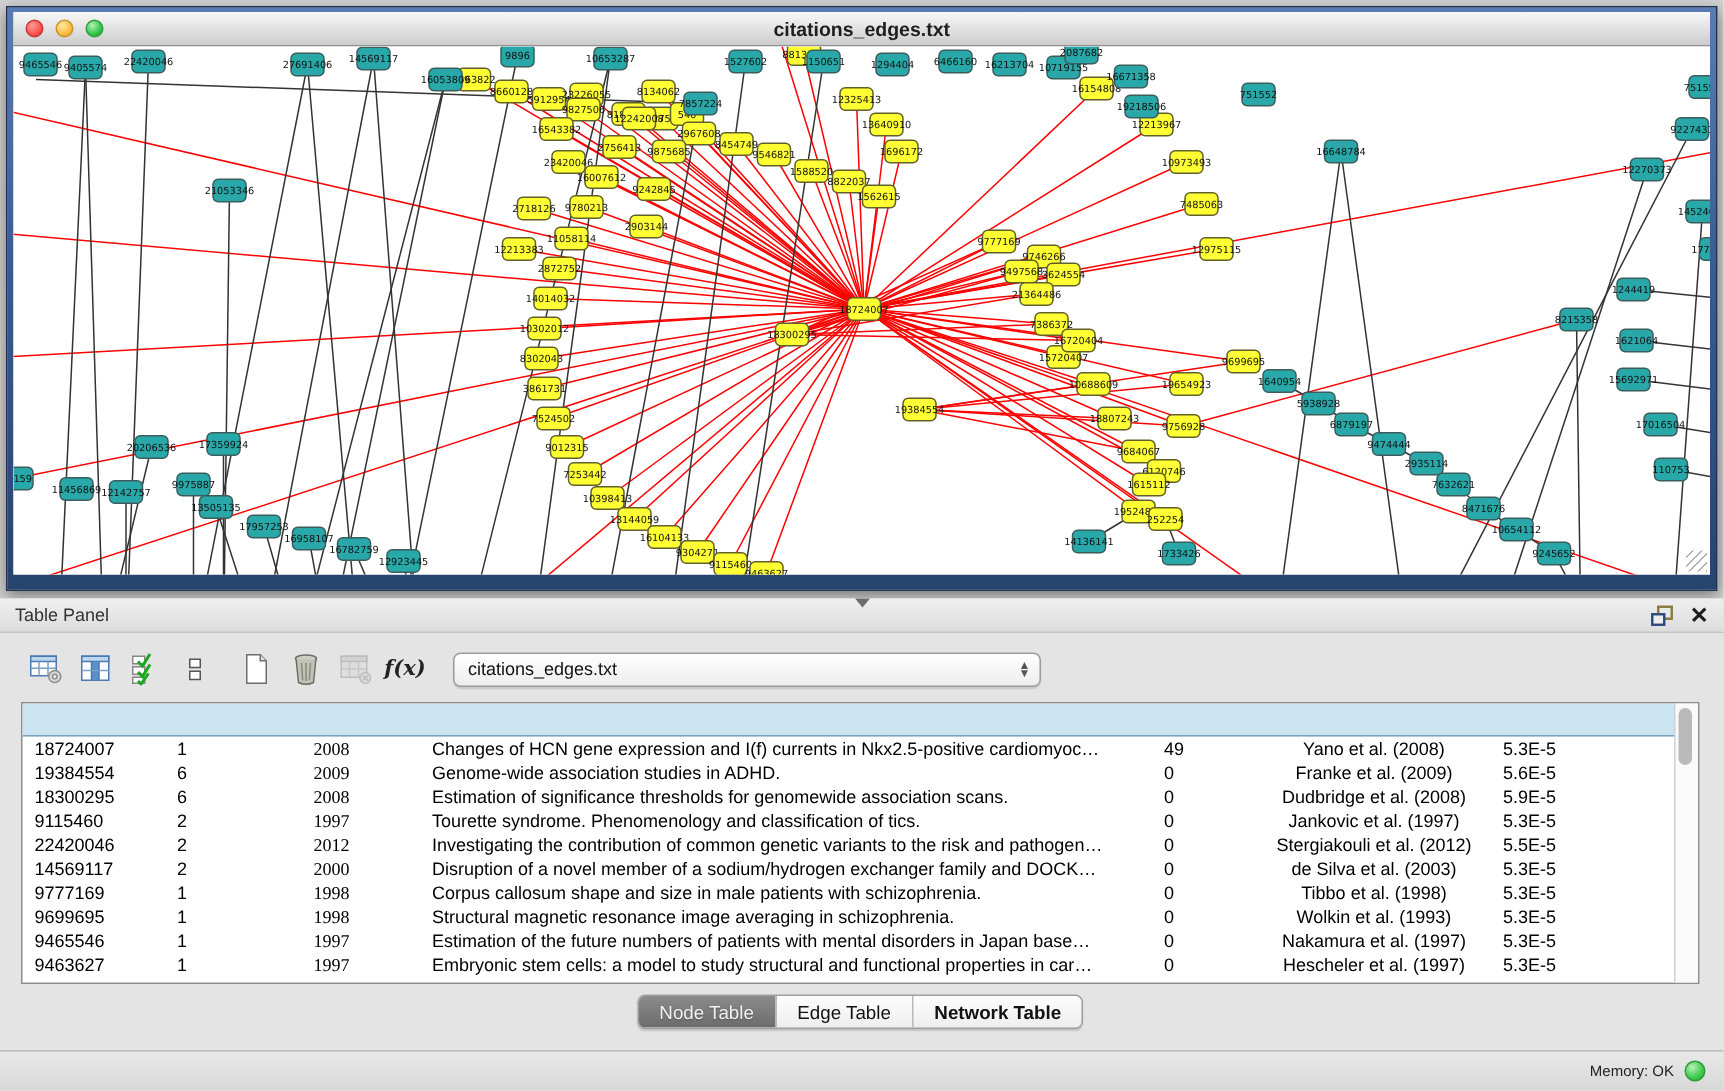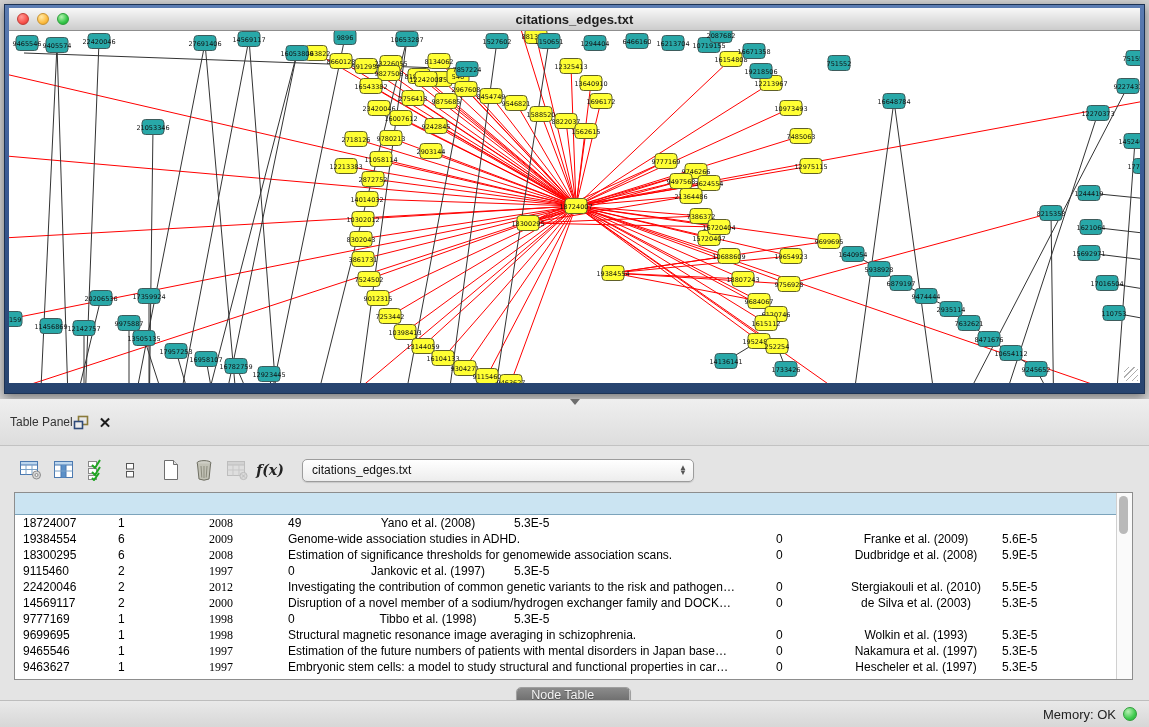--- a/index.html
+++ b/index.html
@@ -20,21 +20,21 @@
   .light.green{background:radial-gradient(circle at 35% 30%,#b5f2b0,#35c649 60%,#1f9e33);border:1px solid #2c9e3a;}
   .win-title{position:absolute;left:0;right:0;text-align:center;font-size:13px;font-weight:bold;color:#1e1e1e;}
   .net-canvas-wrap{flex:1;position:relative;background:#ffffff;overflow:hidden;}
   .net-canvas-wrap svg{display:block;}
   .resize-grip{position:absolute;right:2px;bottom:2px;width:14px;height:14px;
     background:repeating-linear-gradient(135deg,transparent 0 3px,#9a9a9a 3px 4px);opacity:.8;}
 
   
   .table-panel{position:absolute;left:0;top:399px;width:1149px;height:301px;background:#e4e4e4;}
   .tp-header{position:relative;height:22px;background:linear-gradient(#efefef,#dddddd);border-bottom:1px solid #c2c2c2;
-    display:flex;align-items:center;justify-content:flex-start;padding:12px 10px;}
+    display:flex;align-items:center;justify-content:space-between;padding:0 10px;}
   .tp-title{font-size:12px;color:#333;}
   .tp-header-icons{display:flex;align-items:center;gap:10px;}
   .tp-grip{position:absolute;left:50%;top:0;margin-left:-5px;width:0;height:0;
     border-left:5px solid transparent;border-right:5px solid transparent;border-top:6px solid #6e6e6e;}
   .close-x{font-size:15px;font-weight:bold;color:#1c1c1c;line-height:1;cursor:default;}
   .tp-body{padding:6px 16px 0 14px;}
 
   .toolbar{display:flex;align-items:center;height:32px;margin:2px 0 6px 2px;}
   .tb-btn{width:30px;height:28px;display:flex;align-items:center;justify-content:center;margin-right:3px;}
   .tb-btn.disabled{opacity:.45;}
@@ -54,29 +54,29 @@
   .sort-tri{color:#1f6fb5;font-size:11px;margin-right:4px;}
   .tr{display:flex;height:16px;align-items:center;}
   .td{box-sizing:border-box;font-size:12px;color:#000;padding:0 4px 0 8px;overflow:hidden;white-space:nowrap;}
   .td.center{text-align:center;padding-left:4px;}
   .c0{width:95px;} .c1{width:91px;justify-content:center;} .c2{width:79px;font-family:Liberation Serif, serif;} .c3{width:488px;} .c4{width:70px;} .c5{width:156px;} .c6{flex:1;}
   .vscroll{flex:0 0 15px;background:#fafafa;border-left:1px solid #d0d0d0;position:relative;}
   .vthumb{position:absolute;left:2px;top:3px;width:9px;height:38px;border-radius:5px;background:#b9b9b9;}
 
   .tabs-row{display:flex;justify-content:center;margin-top:7px;}
   .seg{display:flex;height:21px;border:1px solid #9f9f9f;border-radius:5px;overflow:hidden;
-    background:linear-gradient(#fdfdfd,#eeeeee);box-shadow:0 1px 1px rgba(0,0,0,.15);flex-direction:column;}
+    background:linear-gradient(#fdfdfd,#eeeeee);box-shadow:0 1px 1px rgba(0,0,0,.15);}
   .seg-btn{display:flex;align-items:center;padding:0 14px;font-size:12.5px;color:#111;border-right:1px solid #b9b9b9;}
   .seg-btn:last-child{border-right:none;font-weight:bold;}
   .seg-btn.selected{background:linear-gradient(#8b8b8b,#6c6c6c);color:#f2f2f2;text-shadow:0 1px 1px rgba(0,0,0,.35);}
 
   
   .status-bar{position:absolute;left:0;bottom:0;width:1149px;height:27px;background:linear-gradient(#e9e9e9,#d7d7d7);
     border-top:1px solid #bdbdbd;display:flex;align-items:center;justify-content:flex-end;padding-right:12px;box-sizing:border-box;}
-  .mem-label{font-size:13px;color:#222;margin-right:7px;}
+  .mem-label{font-size:10px;color:#222;margin-right:7px;}
   .mem-dot{width:14px;height:14px;border-radius:50%;box-sizing:border-box;border:1px solid #2f9e3a;
     background:radial-gradient(circle at 35% 30%,#b8f0b4,#3ecb4e 60%,#27a838);}
 
   
   .e-r{stroke:#ff0000;stroke-width:1;}
   .e-b{stroke:#333333;stroke-width:1;}
   .node-rect-y{fill:#ffff33;stroke:#606028;stroke-width:1;}
   .node-rect-t{fill:#28a8a8;stroke:#3d5c5c;stroke-width:1;}
   .node-label{font-family:"DejaVu Sans",sans-serif;font-size:6.5px;fill:#111;text-anchor:middle;}
 </style>
@@ -865,20 +865,21 @@
               </div>
               <div class="th c6">
                 <span>pagerank</span>
               </div>
             </div>
           <div id="grid-body">
               <div class="tr">
                 <div class="td c0">18724007</div>
                 <div class="td c1">1</div>
                 <div class="td c2">2008</div>
+                <div class="td c3">Changes of HCN gene expression and I(f) currents in Nkx2.5-positive cardiomyoc…</div>
                 <div class="td c4">49</div>
                 <div class="td c5 center">Yano et al. (2008)</div>
                 <div class="td c6">5.3E-5</div>
               </div>
               <div class="tr">
                 <div class="td c0">19384554</div>
                 <div class="td c1">6</div>
                 <div class="td c2">2009</div>
                 <div class="td c3">Genome-wide association studies in ADHD.</div>
                 <div class="td c4">0</div>
@@ -891,46 +892,48 @@
                 <div class="td c2">2008</div>
                 <div class="td c3">Estimation of significance thresholds for genomewide association scans.</div>
                 <div class="td c4">0</div>
                 <div class="td c5 center">Dudbridge et al. (2008)</div>
                 <div class="td c6">5.9E-5</div>
               </div>
               <div class="tr">
                 <div class="td c0">9115460</div>
                 <div class="td c1">2</div>
                 <div class="td c2">1997</div>
+                <div class="td c3">Tourette syndrome. Phenomenology and classification of tics.</div>
                 <div class="td c4">0</div>
                 <div class="td c5 center">Jankovic et al. (1997)</div>
                 <div class="td c6">5.3E-5</div>
               </div>
               <div class="tr">
                 <div class="td c0">22420046</div>
                 <div class="td c1">2</div>
                 <div class="td c2">2012</div>
                 <div class="td c3">Investigating the contribution of common genetic variants to the risk and pathogen…</div>
                 <div class="td c4">0</div>
-                <div class="td c5 center">Stergiakouli et al. (2010)</div>
+                <div class="td c5 center">Stergiakouli et al. (2012)</div>
                 <div class="td c6">5.5E-5</div>
               </div>
               <div class="tr">
                 <div class="td c0">14569117</div>
                 <div class="td c1">2</div>
                 <div class="td c2">2000</div>
                 <div class="td c3">Disruption of a novel member of a sodium/hydrogen exchanger family and DOCK…</div>
                 <div class="td c4">0</div>
                 <div class="td c5 center">de Silva et al. (2003)</div>
                 <div class="td c6">5.3E-5</div>
               </div>
               <div class="tr">
                 <div class="td c0">9777169</div>
                 <div class="td c1">1</div>
                 <div class="td c2">1998</div>
+                <div class="td c3">Corpus callosum shape and size in male patients with schizophrenia.</div>
                 <div class="td c4">0</div>
                 <div class="td c5 center">Tibbo et al. (1998)</div>
                 <div class="td c6">5.3E-5</div>
               </div>
               <div class="tr">
                 <div class="td c0">9699695</div>
                 <div class="td c1">1</div>
                 <div class="td c2">1998</div>
                 <div class="td c3">Structural magnetic resonance image averaging in schizophrenia.</div>
                 <div class="td c4">0</div>

